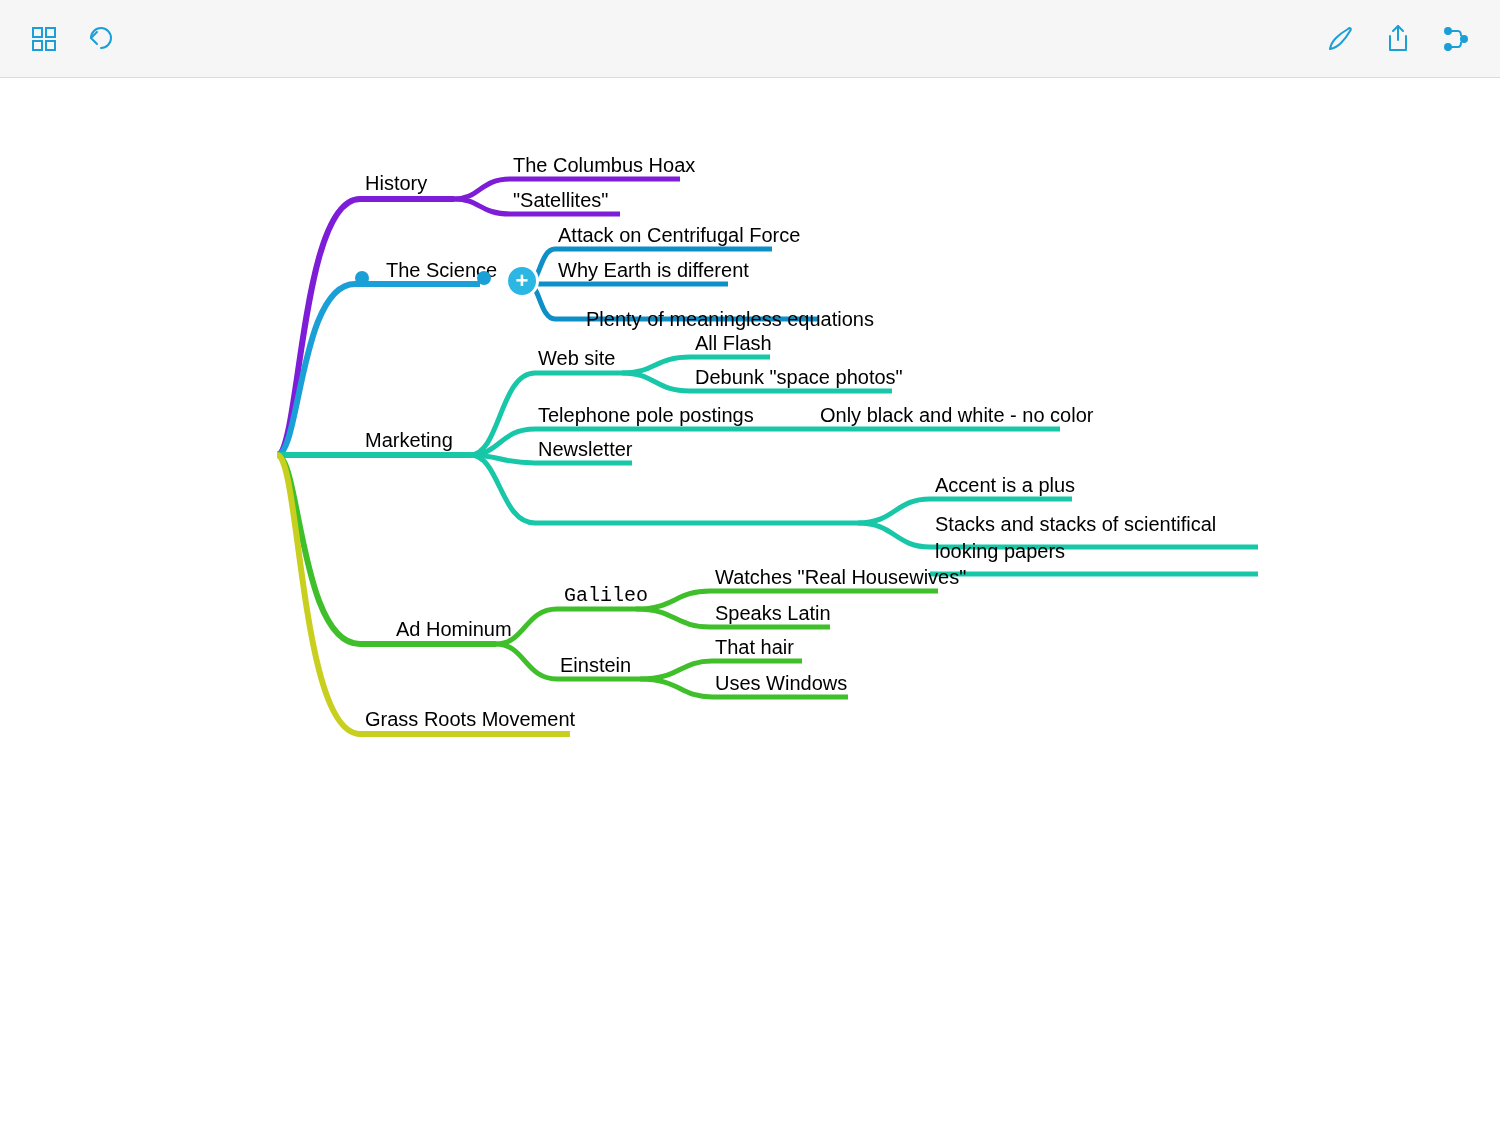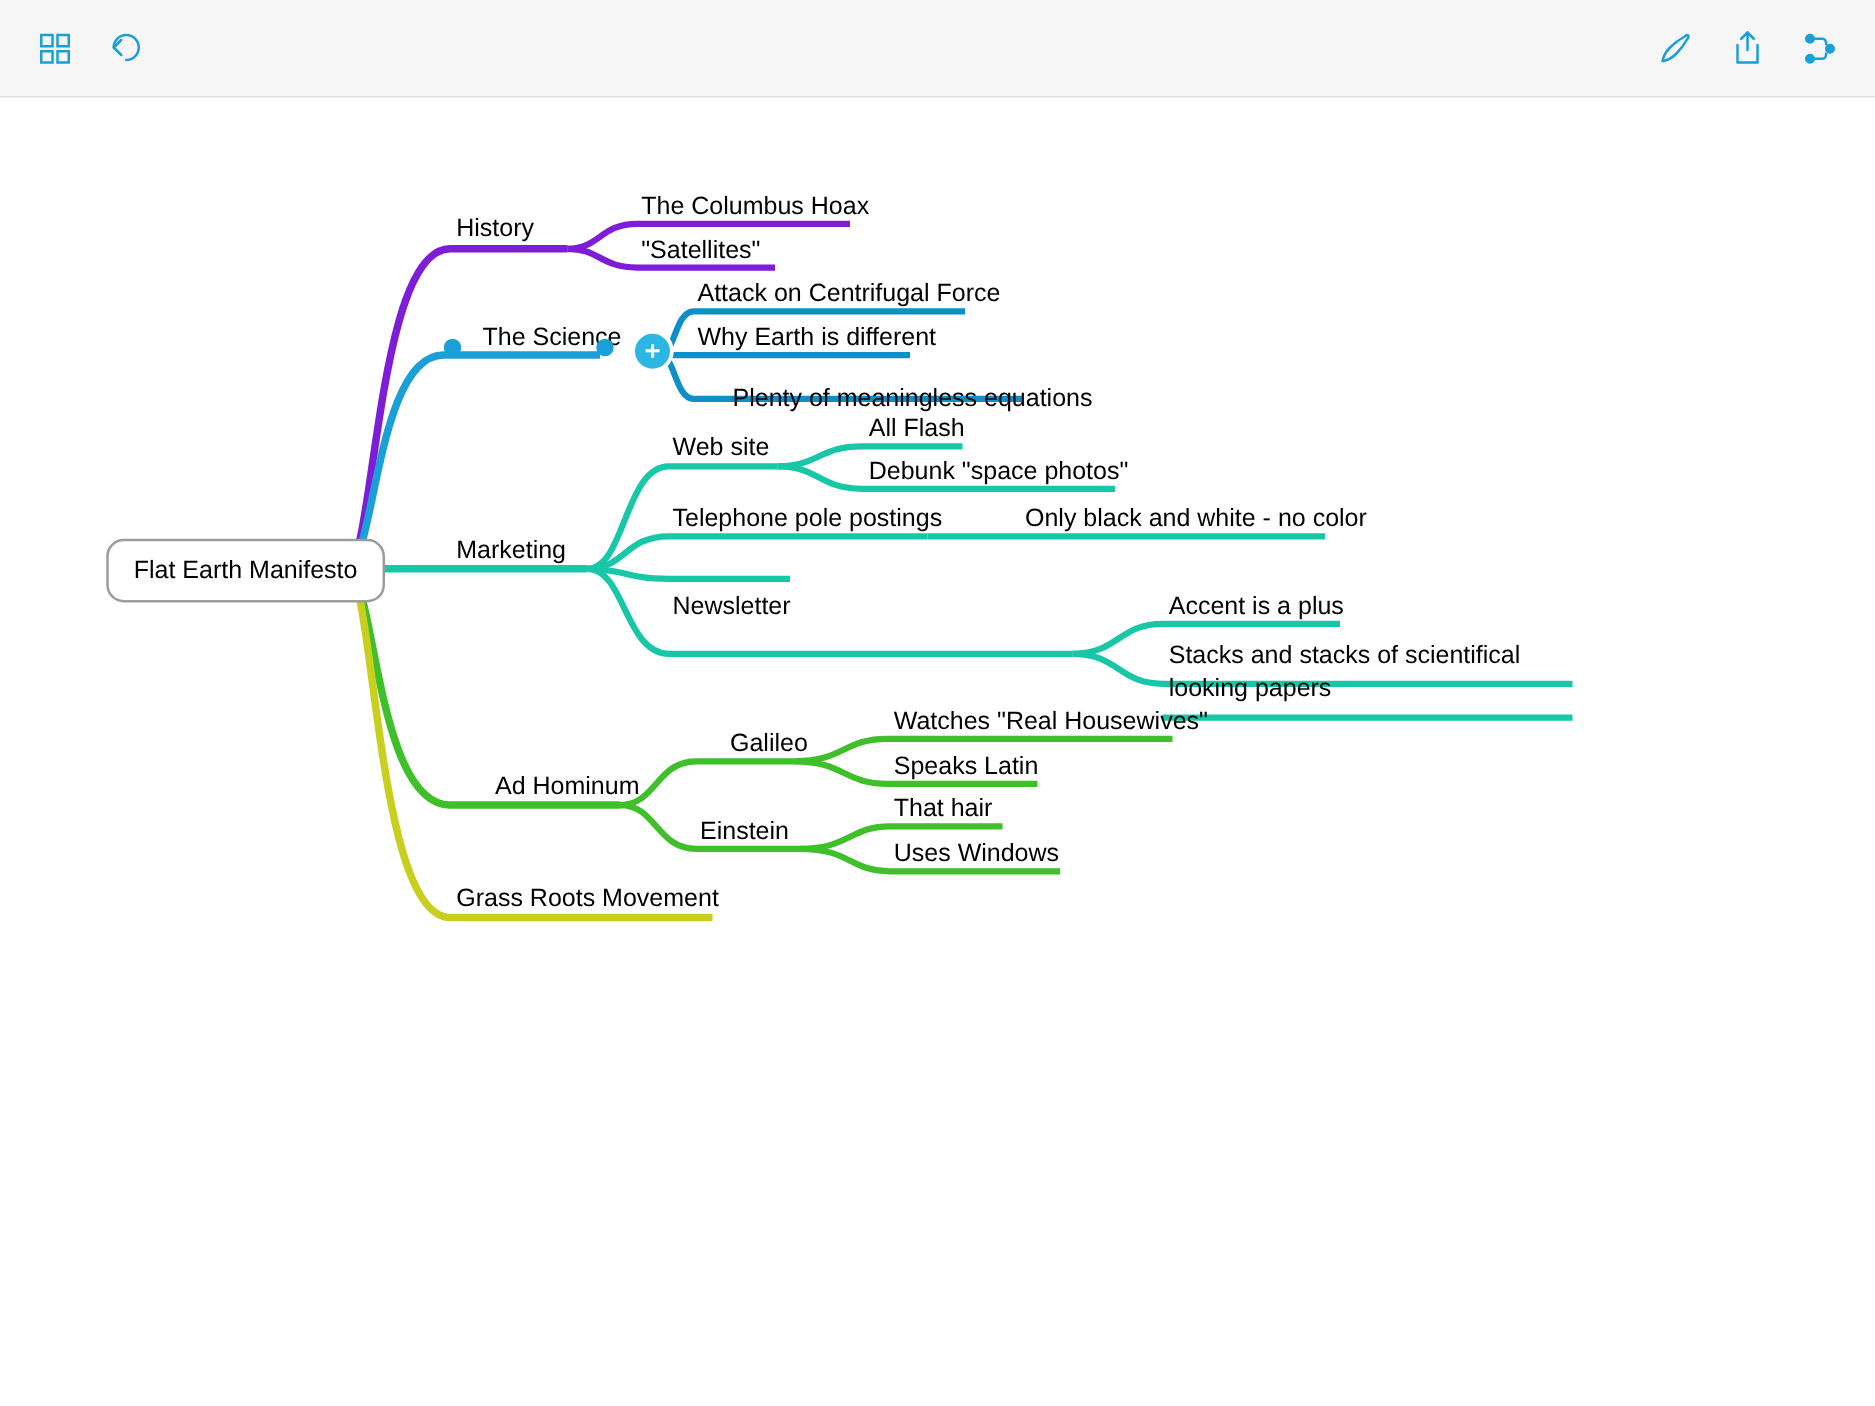--- a/index.html
+++ b/index.html
@@ -171,23 +171,20 @@
   <path d="M636 530 C675 530 675 548 710 548 L830 548" stroke="#3fbf2a" stroke-width="5" fill="none"></path>
 
   <path d="M496 565 C525 565 525 600 557 600 L640 600" stroke="#3fbf2a" stroke-width="5" fill="none"></path>
 
   <path d="M640 600 C680 600 680 582 712 582 L802 582" stroke="#3fbf2a" stroke-width="5" fill="none"></path>
   <path d="M640 600 C680 600 680 618 712 618 L848 618" stroke="#3fbf2a" stroke-width="5" fill="none"></path>
 
   <path d="M277 376 C300 376 300 655 360 655 L570 655" stroke="#c9cf1e" stroke-width="6" fill="none"></path>
 </svg>
 
-<div class="root-node" style="left:85px; top:352px;">
-  <span>Flat Earth Manifesto</span>
-</div>
 
 <div class="node-label" style="left:365px; top:93px;">
   <span>History</span>
 </div>
 <div class="node-label" style="left:513px; top:75px;">
   <span>The Columbus Hoax</span>
 </div>
 <div class="node-label" style="left:513px; top:110px;">
   <span>"Satellites"</span>
 </div>
@@ -220,34 +217,34 @@
 </div>
 <div class="node-label" style="left:695px; top:287px;">
   <span>Debunk "space photos"</span>
 </div>
 <div class="node-label" style="left:538px; top:325px;">
   <span>Telephone pole postings</span>
 </div>
 <div class="node-label" style="left:820px; top:325px;">
   <span>Only black and white - no color</span>
 </div>
-<div class="node-label" style="left:538px; top:359px;margin-top:36px;">
+<div class="node-label" style="left:538px; top:359px;">
   <span>Newsletter</span>
 </div>
 <div class="node-label" style="left:935px; top:395px;">
   <span>Accent is a plus</span>
 </div>
 <div class="node-label" style="left:935px; top:432px; white-space:normal; width:320px; line-height:1.35;">
   <span>Stacks and stacks of scientifical looking papers</span>
 </div>
 
 <div class="node-label" style="left:365px; top:539px;margin-left:31px;">
   <span>Ad Hominum</span>
 </div>
-<div class="node-label" style="left:584px; top:505px;">
+<div class="node-label" style="left:564px; top:505px;font-family:Liberation Mono, monospace;">
   <span>Galileo</span>
 </div>
 <div class="node-label" style="left:715px; top:487px;">
   <span>Watches "Real Housewives"</span>
 </div>
 <div class="node-label" style="left:715px; top:523px;">
   <span>Speaks Latin</span>
 </div>
 <div class="node-label" style="left:560px; top:575px;">
   <span>Einstein</span>

